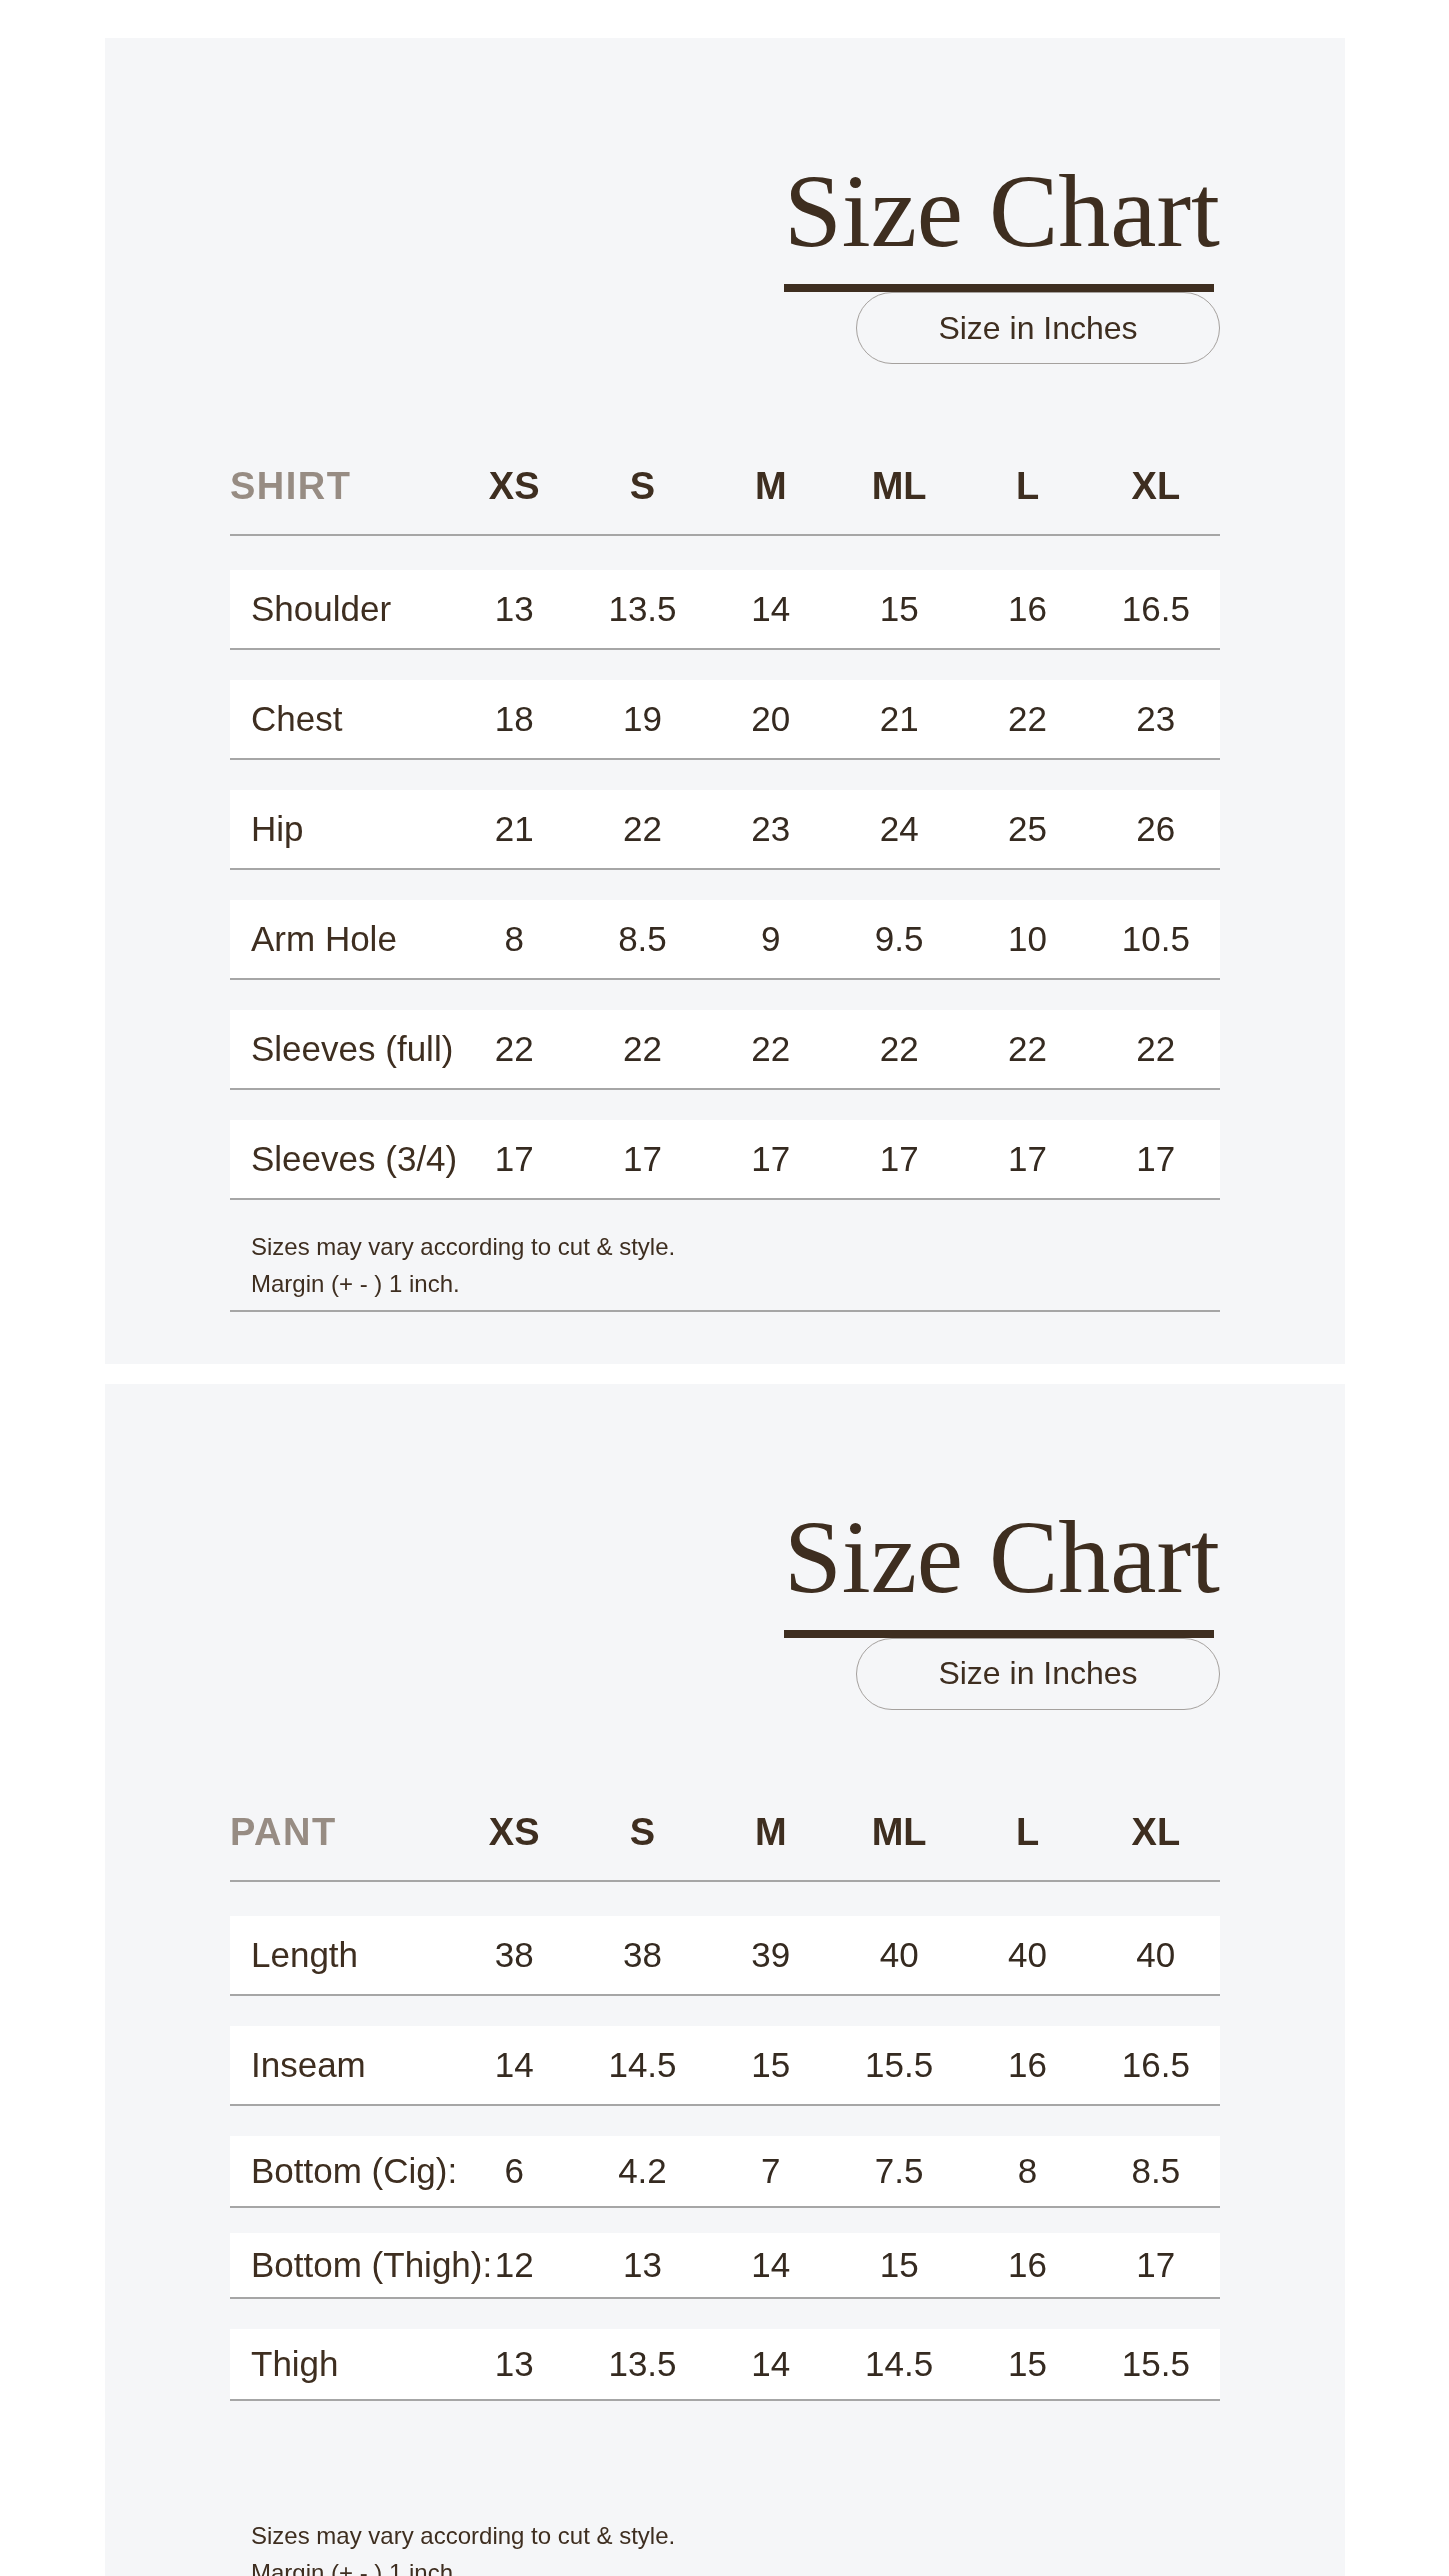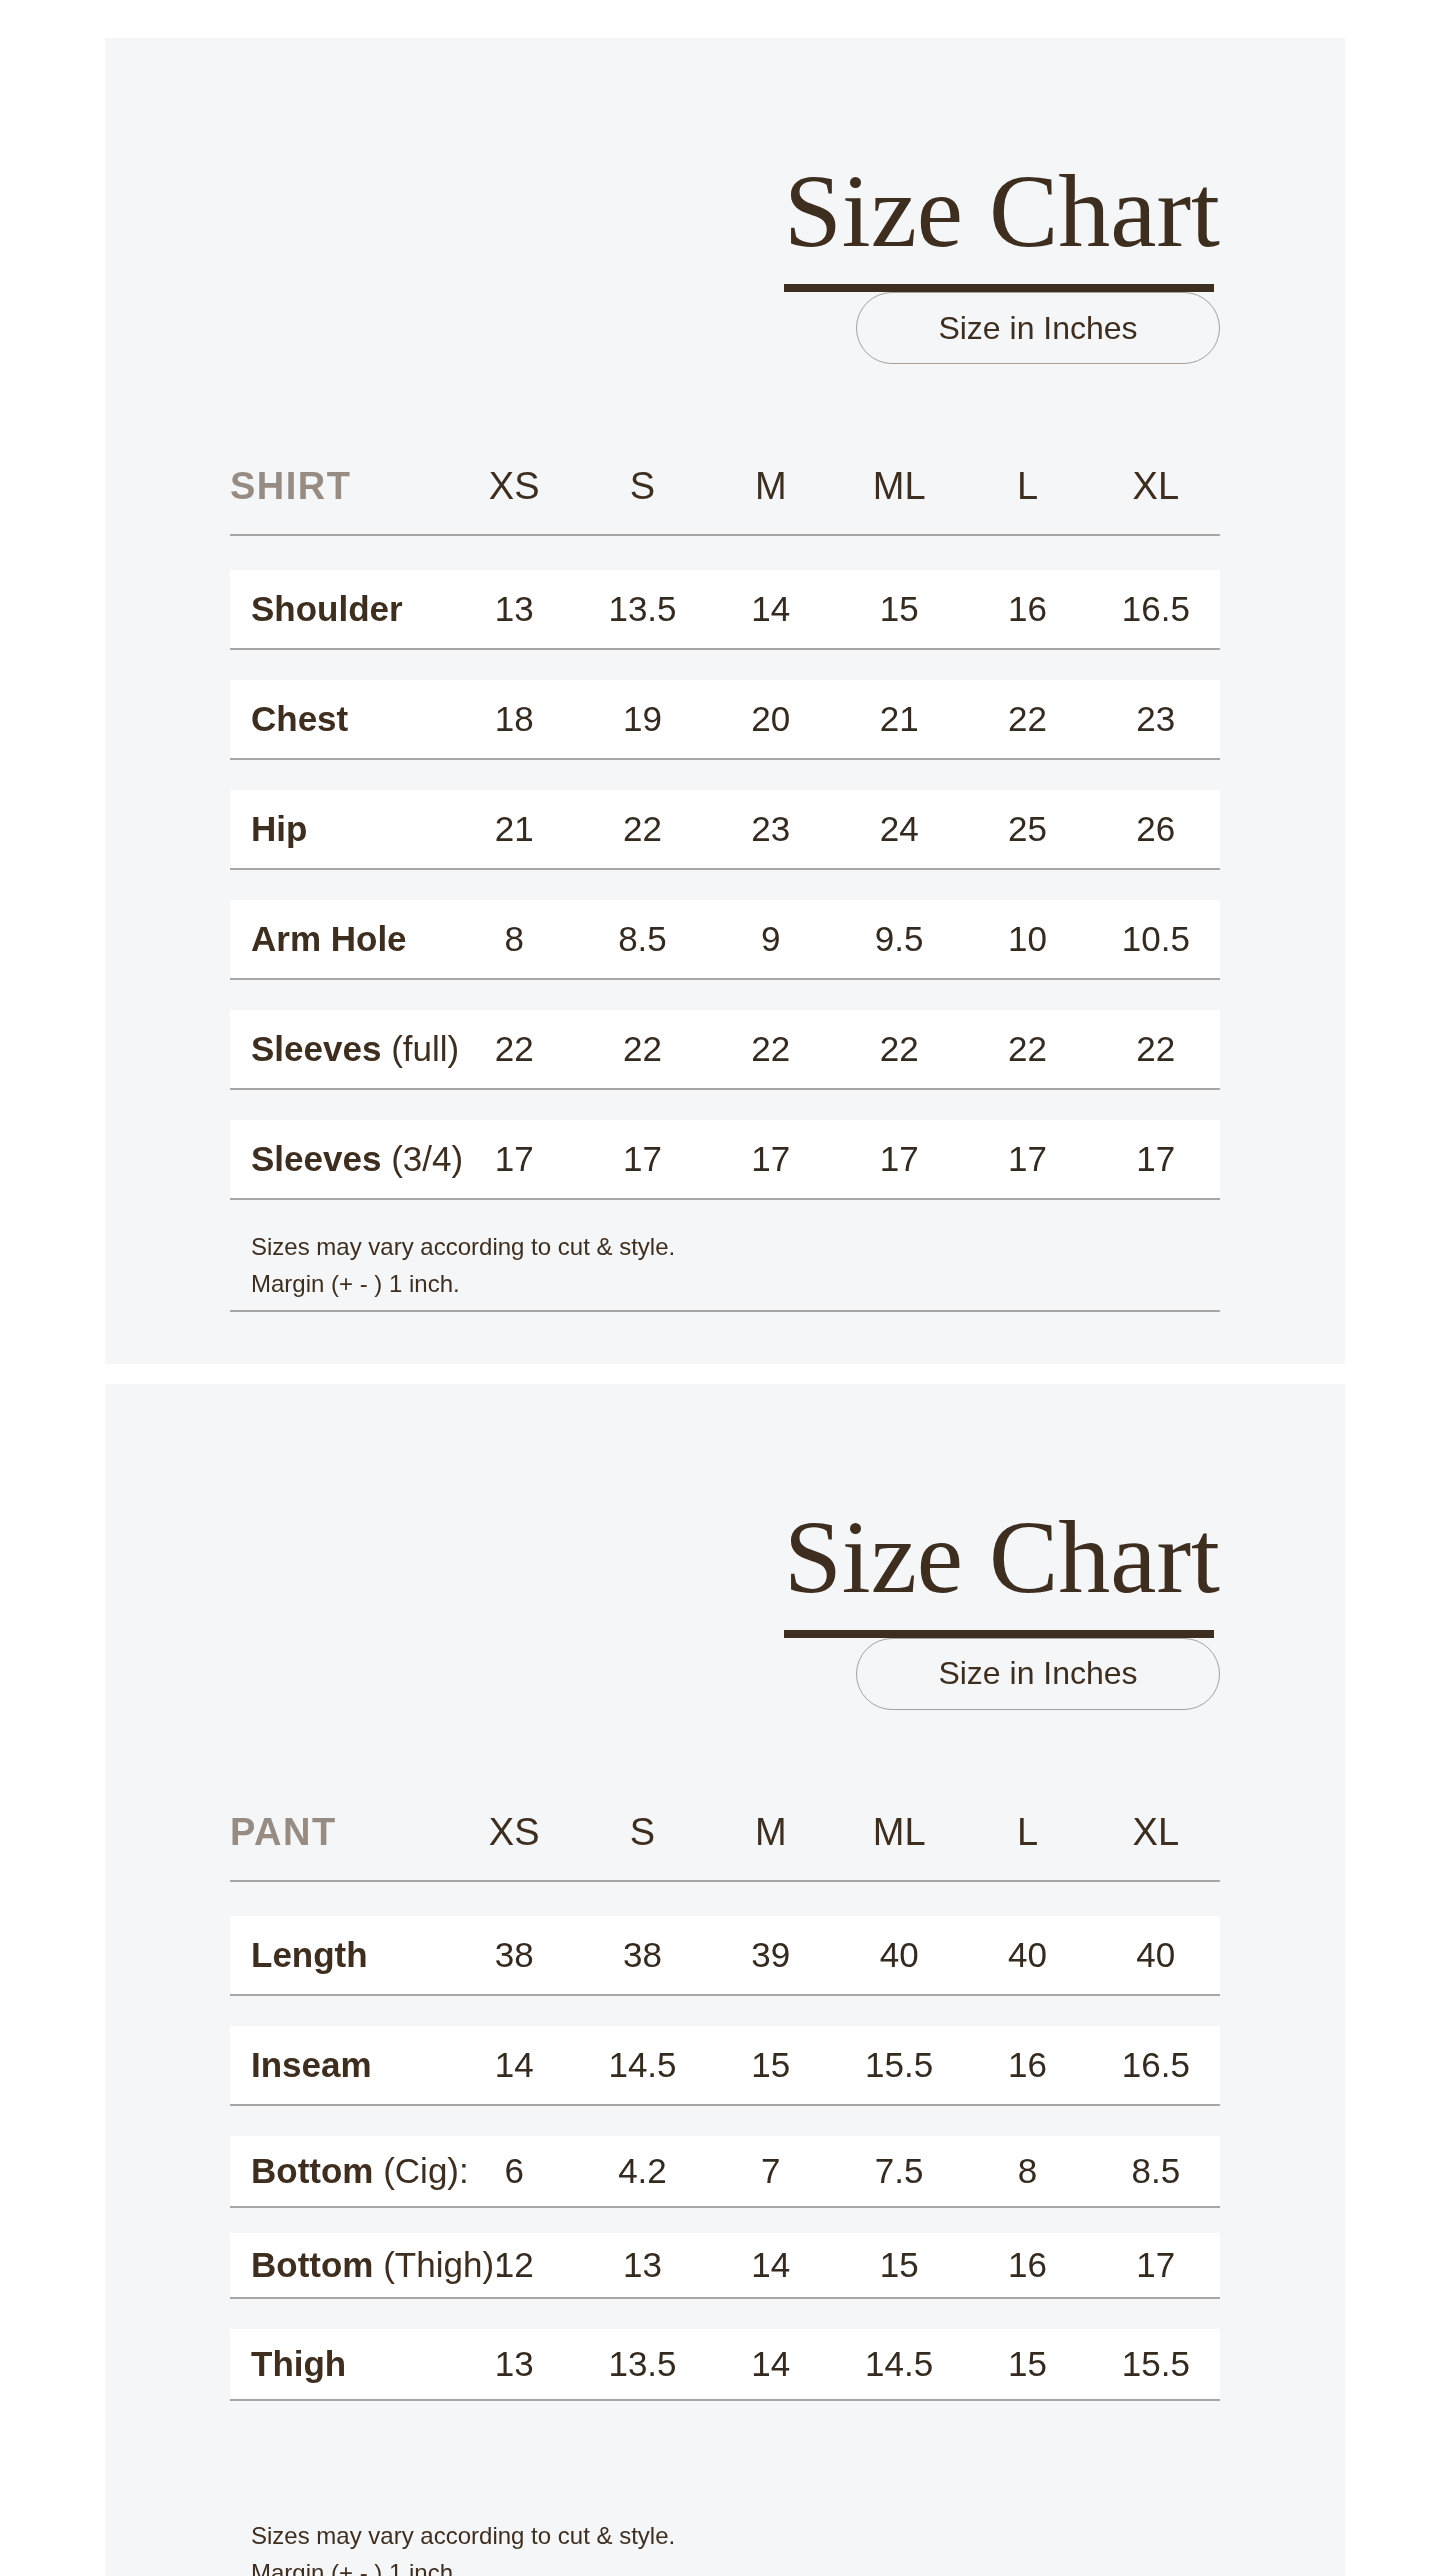--- a/index.html
+++ b/index.html
@@ -66,21 +66,21 @@
     padding-bottom:29px;
     border-bottom:2.3px solid var(--line-gray);
   }
   .th-label{
     font-size:38px;font-weight:700;
     color:var(--muted-label);
     letter-spacing:1.5px;
     line-height:38px;
   }
   .th-size{
-    font-size:38px;font-weight:400;
+    font-size:38px;font-weight:700;
     color:var(--brown);
     text-align:center;
     line-height:38px;
   }
 
   .rows{margin-top:34px;}
   .row{
     background:var(--row-bg);
     height:80px;
     border-bottom:2.3px solid var(--line-gray);
@@ -89,21 +89,21 @@
   .row:last-child{margin-bottom:0;}
   .row.h-cig{height:72px;margin-bottom:25px;}
   .row.h-izaar{height:66px;}
   .row.h-sm{height:72px;}
   .row-label{
     font-size:35px;
     color:var(--brown);
     padding-left:21px;
     white-space:nowrap;
   }
-  .lbl-bold{font-weight:700;}
+  .lbl-bold{font-weight:400;}
   .lbl-normal{font-weight:400;}
   .cell{
     font-size:35px;font-weight:400;
     color:var(--value-brown);
     text-align:center;
   }
 
   .note{
     margin-top:28px;
     font-size:24px;

